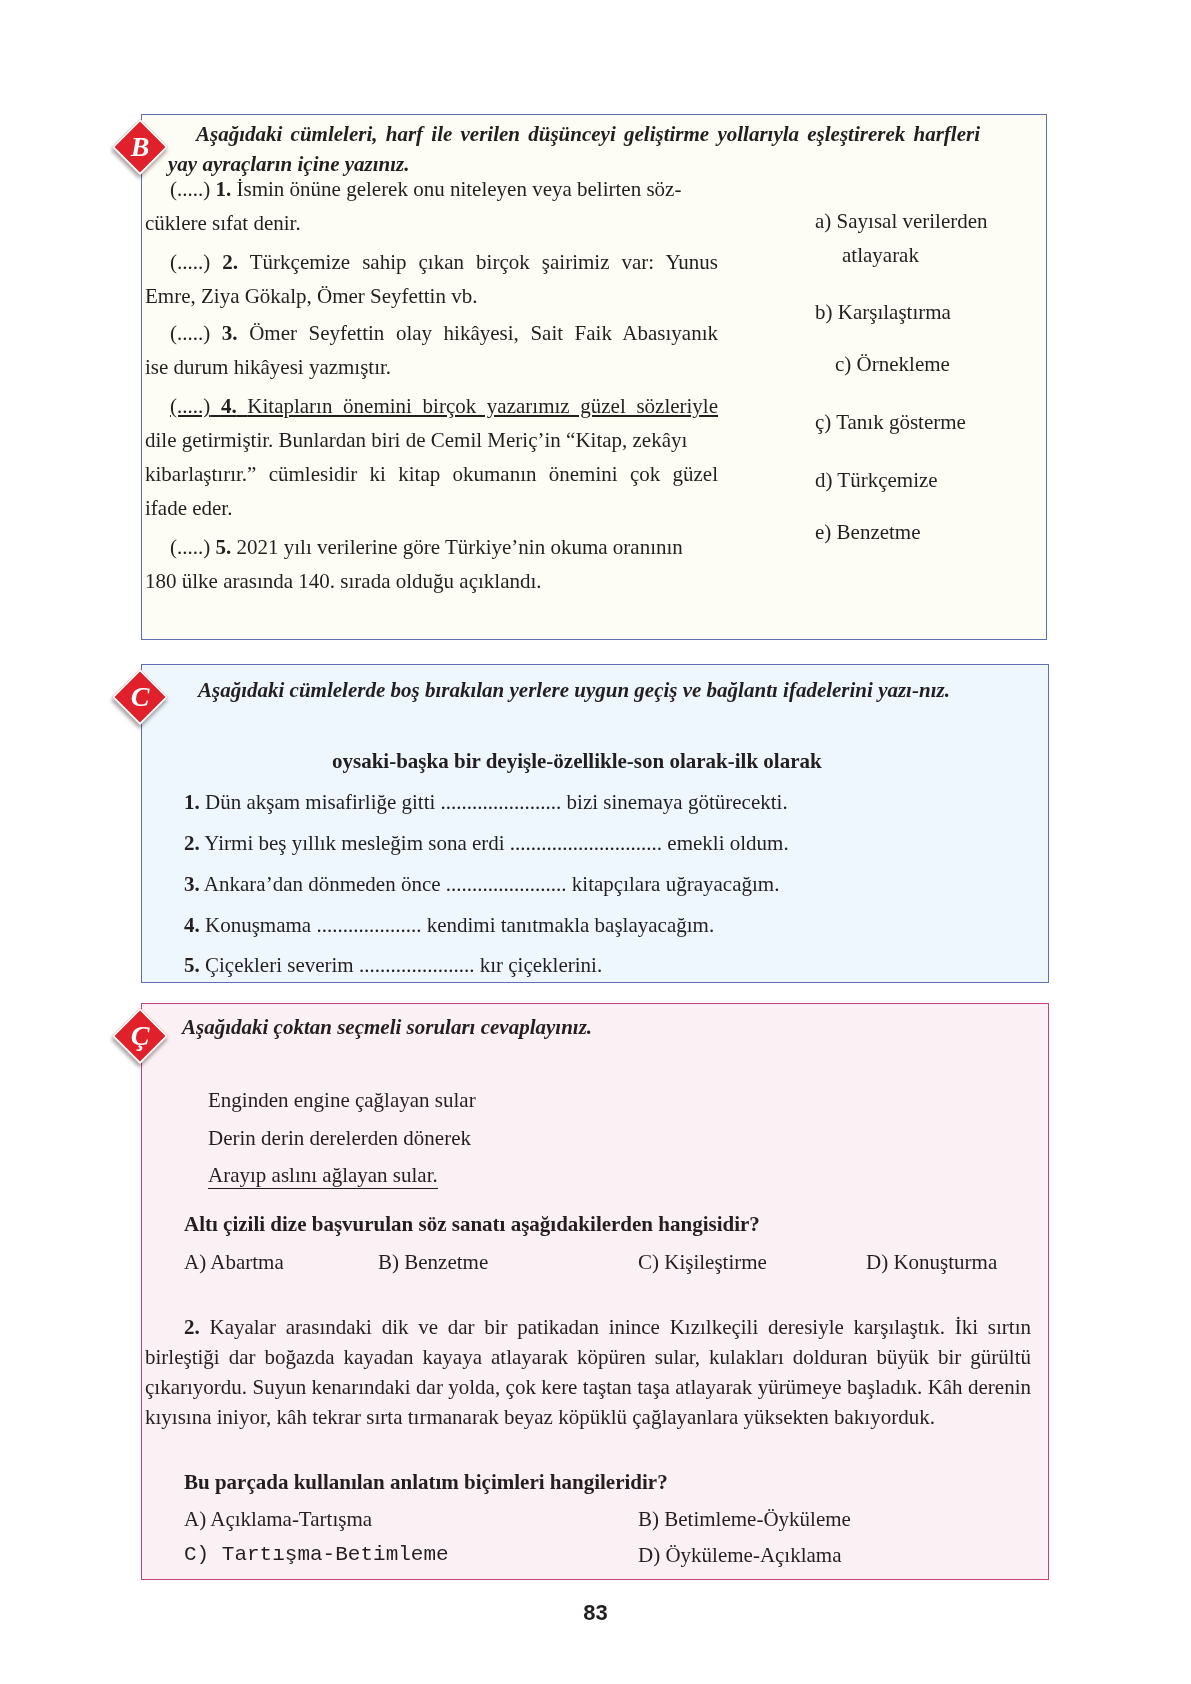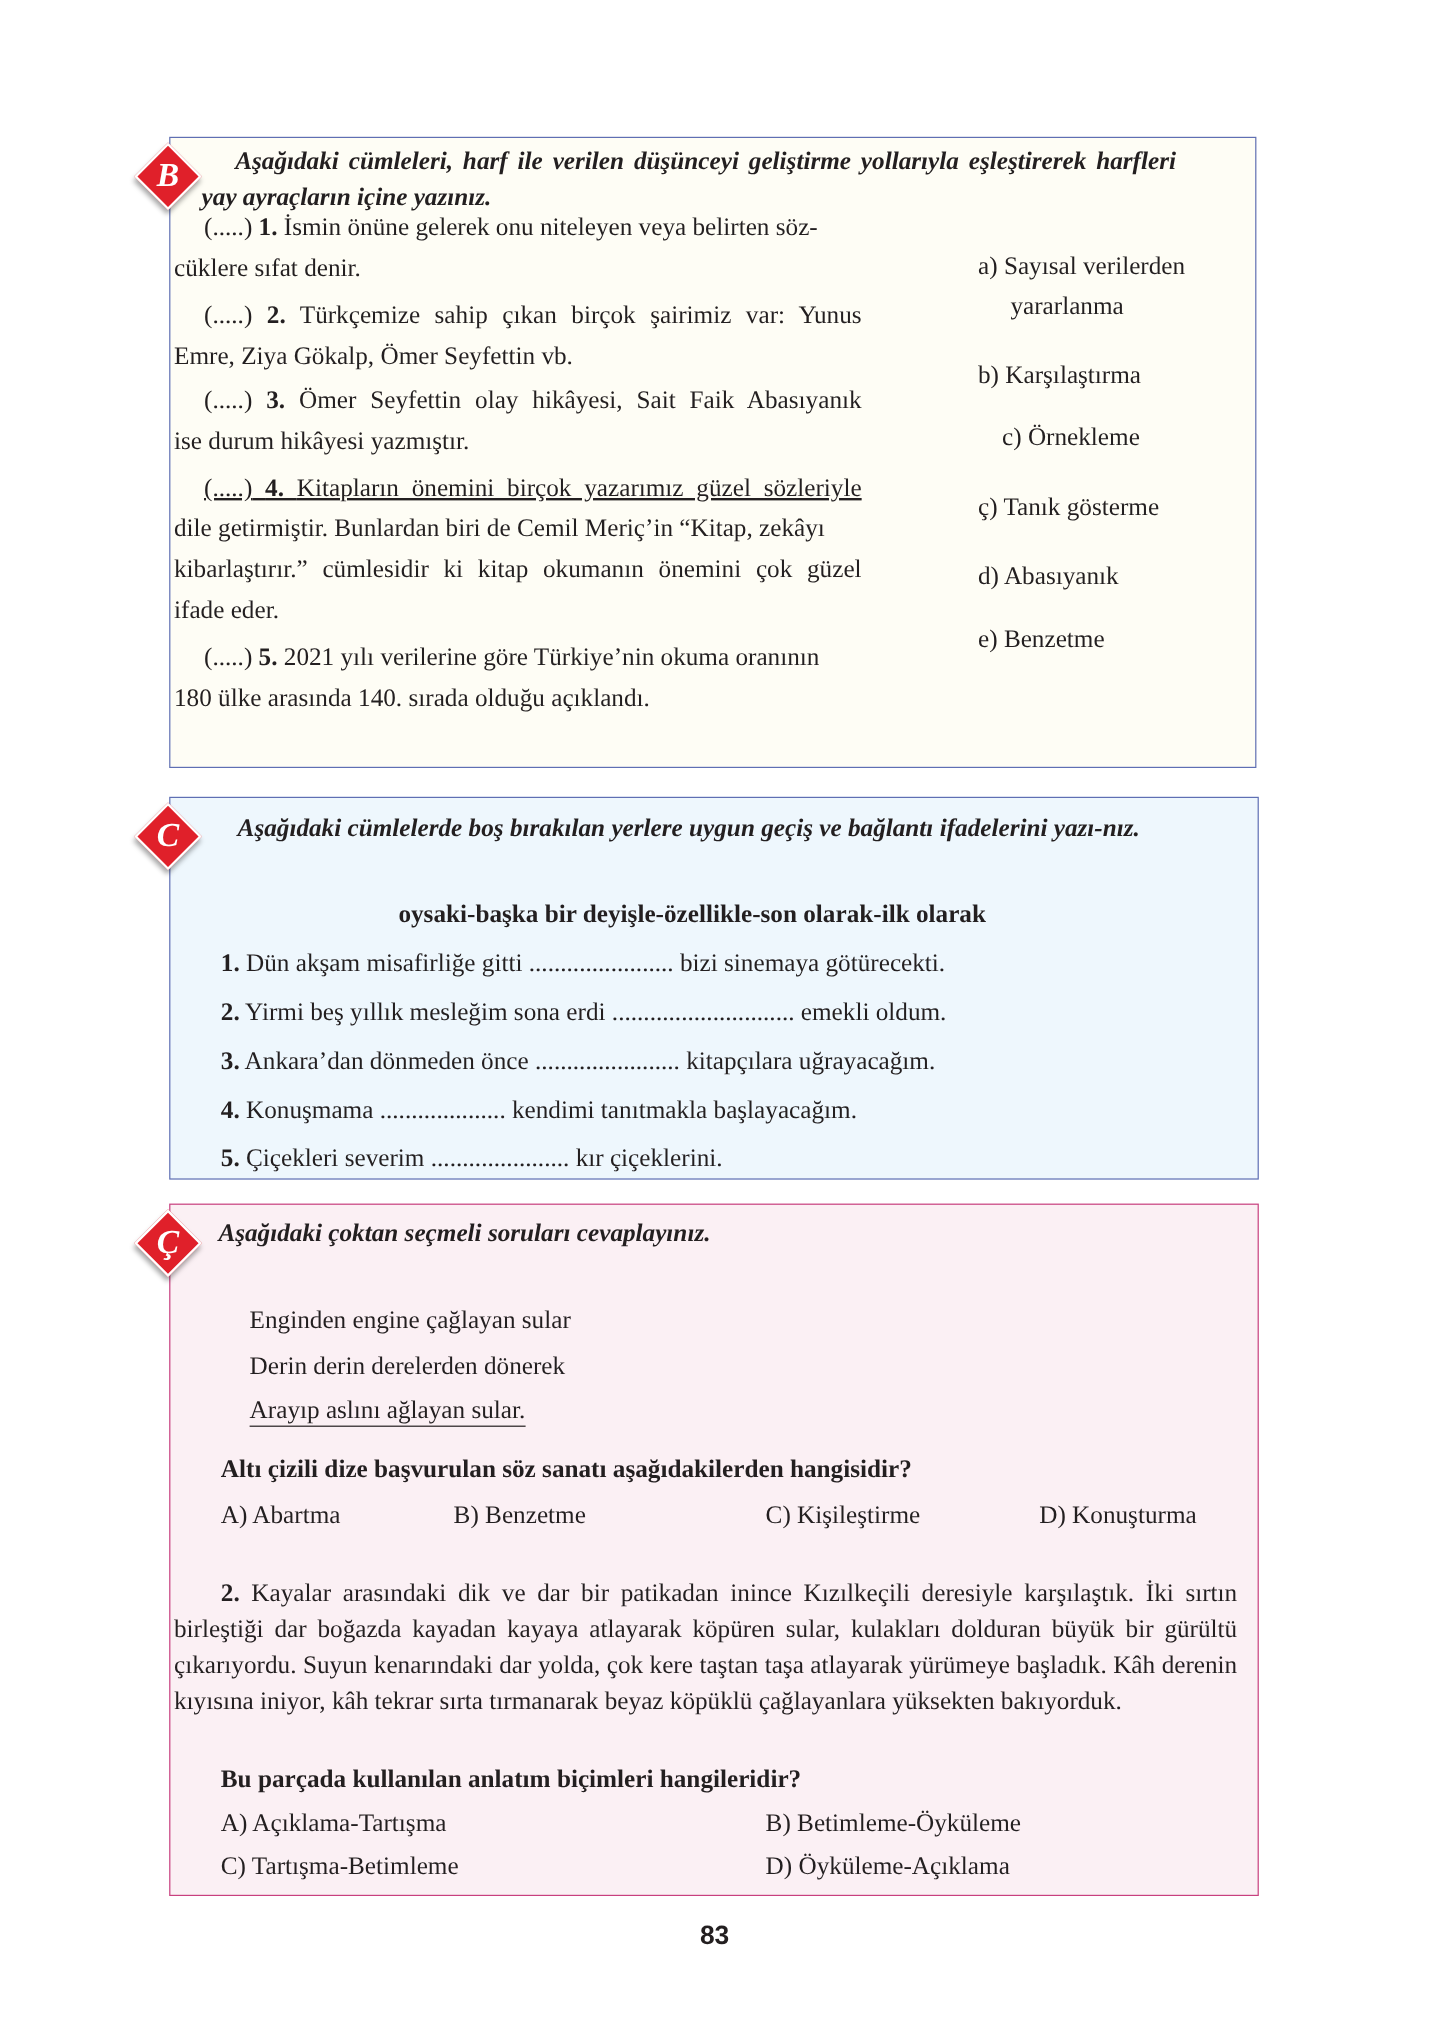--- a/index.html
+++ b/index.html
@@ -129,25 +129,25 @@
   <div class="txt" style="left:3px; top:375px;">ifade eder.</div>
 
   <div class="txt" style="left:28px; top:414px;">
     <span>(.....)</span>
     <span class="bold">5.</span>
     <span>2021 yılı verilerine göre Türkiye’nin okuma oranının</span>
   </div>
   <div class="txt" style="left:3px; top:448px;">180 ülke arasında 140. sırada olduğu açıklandı.</div>
 
   <div class="txt" style="left:673px; top:88px;">a) Sayısal verilerden</div>
-  <div class="txt" style="left:700px; top:122px;">yararlanma</div>
+  <div class="txt" style="left:700px; top:122px;">atlayarak</div>
   <div class="txt" style="left:673px; top:179px;">b) Karşılaştırma</div>
   <div class="txt" style="left:693px; top:231px;">c) Örnekleme</div>
   <div class="txt" style="left:673px; top:289px;">ç) Tanık gösterme</div>
-  <div class="txt" style="left:673px; top:347px;">d) Abasıyanık</div>
+  <div class="txt" style="left:673px; top:347px;">d) Türkçemize</div>
   <div class="txt" style="left:673px; top:399px;">e) Benzetme</div>
 </div>
 
 <div class="box" id="box-c">
   <div class="badge"></div>
   <div class="badge-letter">C</div>
 
   <div class="instruction" style="left:28px; top:8px; width:862px; text-indent:28px; line-height:34px;">Aşağıdaki cümlelerde boş bırakılan yerlere uygun geçiş ve bağlantı ifadelerini yazı-nız.</div>
 
   <div class="txt bold" style="left:190px; top:78px;">oysaki-başka bir deyişle-özellikle-son olarak-ilk olarak</div>
@@ -195,17 +195,17 @@
 
   <div class="para" style="left:3px; top:308px; width:886px; line-height:30px; text-indent:39px;">
     <span class="bold">2.</span>
     <span>Kayalar arasındaki dik ve dar bir patikadan inince Kızılkeçili deresiyle karşılaştık. İki sırtın birleştiği dar boğazda kayadan kayaya atlayarak köpüren sular, kulakları dolduran büyük bir gürültü çıkarıyordu. Suyun kenarındaki dar yolda, çok kere taştan taşa atlayarak yürümeye başladık. Kâh derenin kıyısına iniyor, kâh tekrar sırta tırmanarak beyaz köpüklü çağlayanlara yüksekten bakıyorduk.</span>
   </div>
 
   <div class="txt bold" style="left:42px; top:460px;">Bu parçada kullanılan anlatım biçimleri hangileridir?</div>
 
   <div class="txt" style="left:42px; top:497px;">A) Açıklama-Tartışma</div>
   <div class="txt" style="left:496px; top:497px;">B) Betimleme-Öyküleme</div>
-  <div class="txt" style="left:42px; top:533px;">C) Tartışma-Betimleme</div>
+  <div class="txt" style="left:42px; top:533px;font-family:Liberation Mono, monospace;">C) Tartışma-Betimleme</div>
   <div class="txt" style="left:496px; top:533px;">D) Öyküleme-Açıklama</div>
 </div>
 
 <div class="page-number">83</div>
 
 </body></html>

